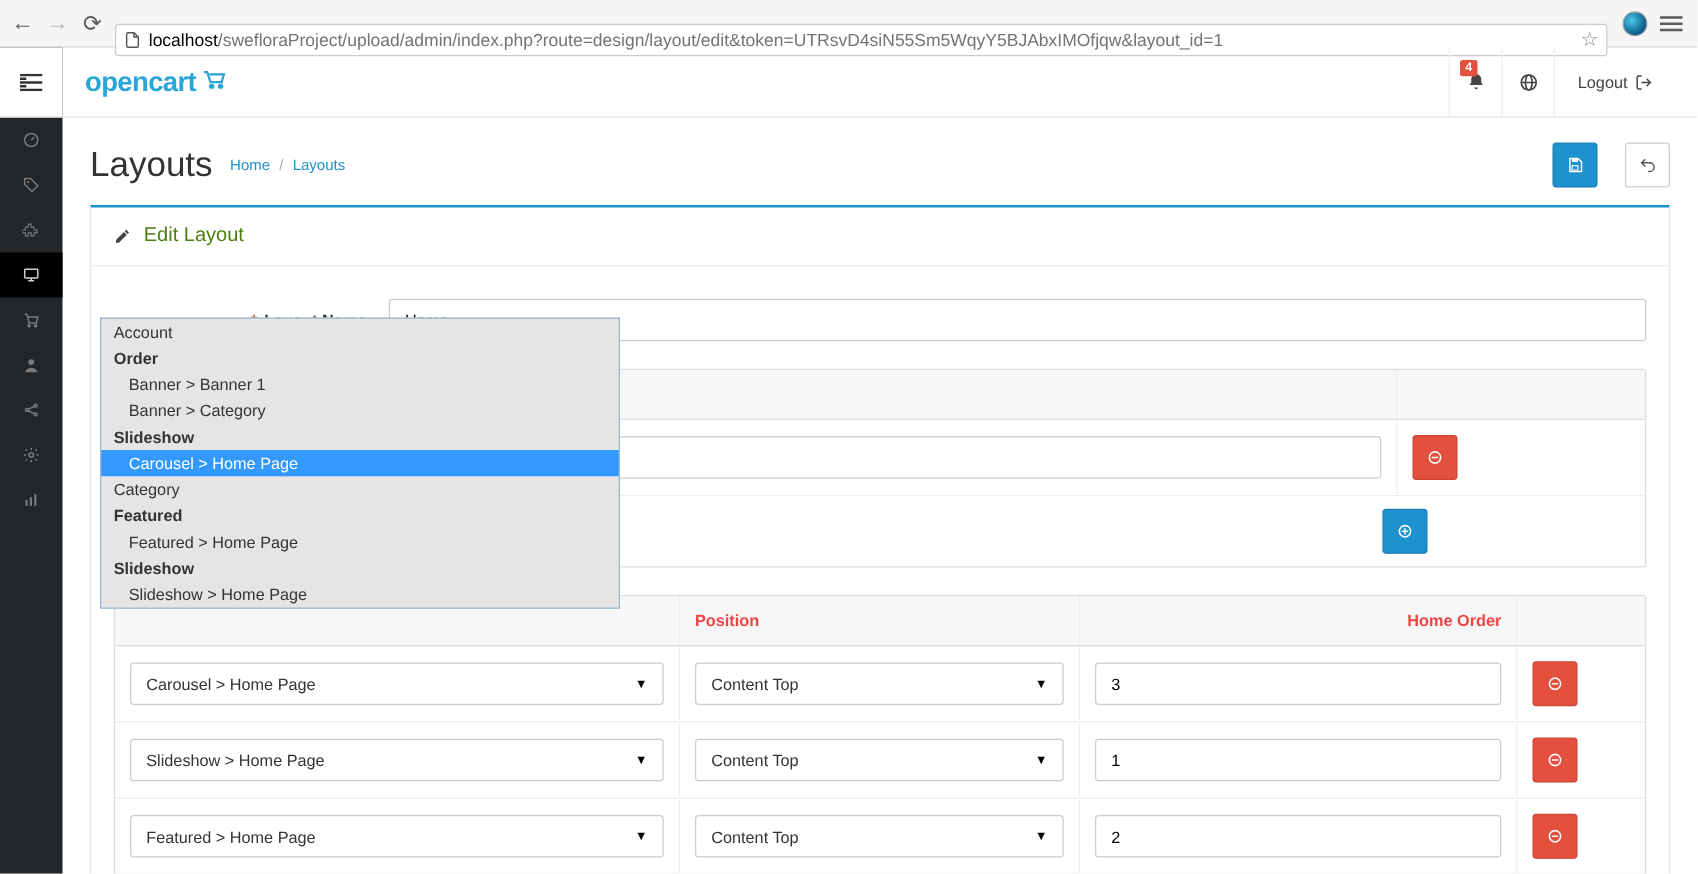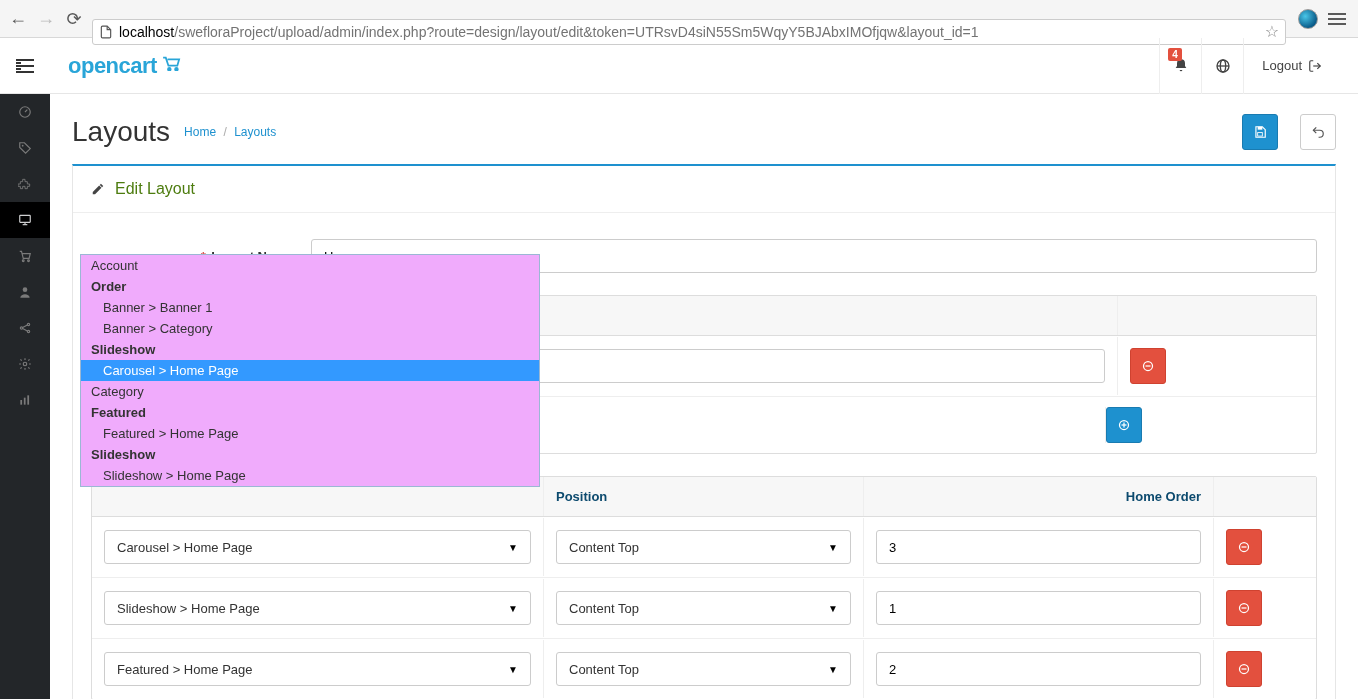--- a/index.html
+++ b/index.html
@@ -53,21 +53,21 @@
 .panel-head { padding:14px 18px; border-bottom:1px solid #eee; font-size:16px; color:#4d7c0f; display:flex; align-items:center; gap:10px; }
 .panel-body { padding: 26px 18px; }
 
 .form-row { display:flex; align-items:center; margin-bottom:22px; }
 .form-label { width:220px; text-align:right; padding-right:18px; font-size:13px; color:#333; font-weight:700; }
 .form-label .req { color:#d9534f; font-weight:700; margin-right:2px; }
 .form-input { flex:1; }
 .form-input input[type="text"] { width:100%; height:34px; border:1px solid #ccc; border-radius:3px; padding:0 12px; font-size:13px; }
 
 .tbl-wrap { border:1px solid #ddd; border-radius:2px; margin-bottom:22px; }
-.tbl-head { background:#f7f7f7; border-bottom:1px solid #ddd; display:flex; font-weight:700; font-size:13px; color:#0c4a6e; }
+.tbl-head { background:#f7f7f7; border-bottom:1px solid #ddd; display:flex; font-weight:700; font-size:13px; color:#ef4444; }
 .tbl-head .cell, .tbl-row .cell { padding:12px; }
 .tbl-row { display:flex; border-bottom:1px solid #eee; align-items:center; }
 .tbl-row:last-child { border-bottom:none; }
 .tbl-foot { display:flex; padding:10px 12px; }
 .tbl-foot .cell { padding:0; }
 .col-route { flex:1; border-right:1px solid #eee; }
 .col-action { width:198px; display:flex; justify-content:flex-start; }
 .route-input { width:100%; height:34px; border:1px solid #ccc; border-radius:3px; padding:0 12px; font-size:13px; }
 
 .col-module { flex:1.25; border-right:1px solid #eee; }
@@ -75,21 +75,21 @@
 .col-sort { width:350px; border-right:1px solid #eee; text-align:right; }
 .col-sort .sort-input { width:100%; text-align:left; }
 .col-act2 { width:102px; display:flex; justify-content:flex-start; }
 .tbl-head .col-sort { justify-content:flex-end; display:flex; }
 
 .select-like { width:100%; height:34px; border:1px solid #ccc; border-radius:3px; padding:0 12px; font-size:13px; background:#fff; display:flex; align-items:center; justify-content:space-between; cursor:pointer; position:relative; }
 .select-like .caret { font-size:10px; color:#000; }
 .sort-input { height:34px; border:1px solid #ccc; border-radius:3px; padding:0 12px; font-size:13px; }
 
 
-.dropdown { position:absolute; left:95px; top:280px; width:460px; background:#f0abfc; border:1px solid #9bb7d4; box-shadow:none; z-index:50; font-size:13px; }
+.dropdown { position:absolute; left:95px; top:280px; width:416px; background:#e5e5e5; border:1px solid #9bb7d4; box-shadow:none; z-index:50; font-size:13px; }
 .dropdown .dd-item { padding:3px 10px; color:#333; cursor:pointer; }
 .dropdown .dd-group { padding:3px 10px; font-weight:700; color:#333; }
 .dropdown .dd-sub { padding:3px 10px 3px 22px; color:#333; cursor:pointer; }
 .dropdown .dd-sub.selected { background:#3399ff; color:#fff; }
 
 .icon-svg { width:14px; height:14px; }
 </style>
 </head>
 <body>
 

